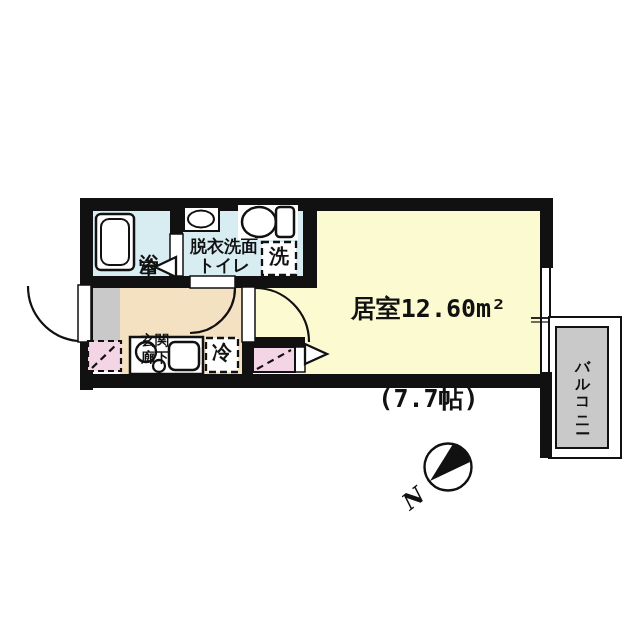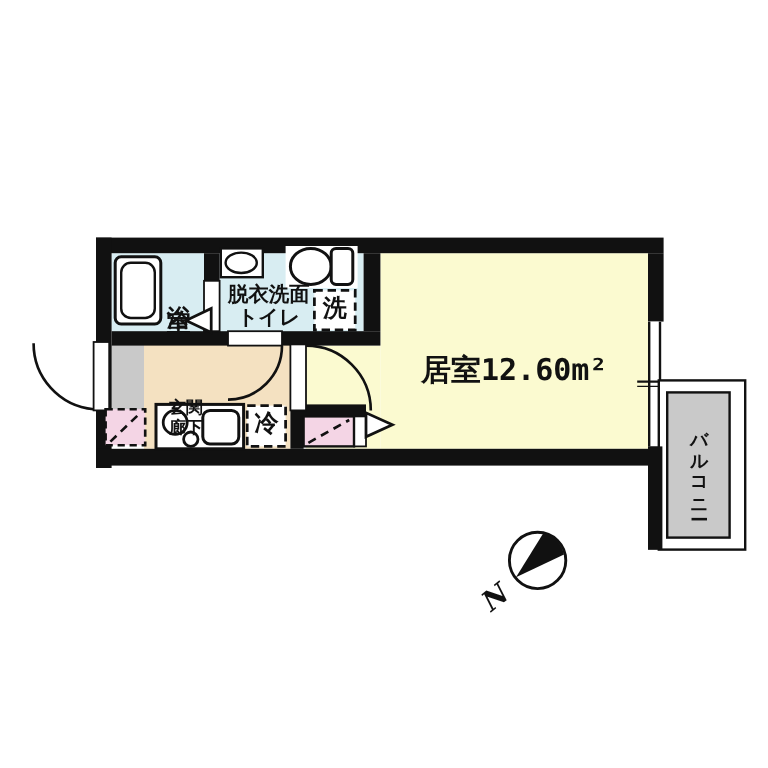--- a/index.html
+++ b/index.html
@@ -97,18 +97,19 @@
   <div class="lbl" id="washroom-label"><span>脱衣洗面</span><br><span>トイレ</span></div>
 
   <div class="lbl" id="washer-label">洗</div>
 
   <div class="lbl" id="hall-label"><span>玄関</span><br><span>廊下</span></div>
 
   <div class="lbl" id="fridge-label">冷</div>
 
   <div class="lbl num" id="room-text">
     <div id="room-line3">居室12.60m²</div>
+    <div>(7.7帖)</div>
   </div>
 
   <div class="lbl vert" id="balcony-label">バルコニー</div>
 
   <div class="lbl" id="north-label">N</div>
 </div>
 
 </body></html>

